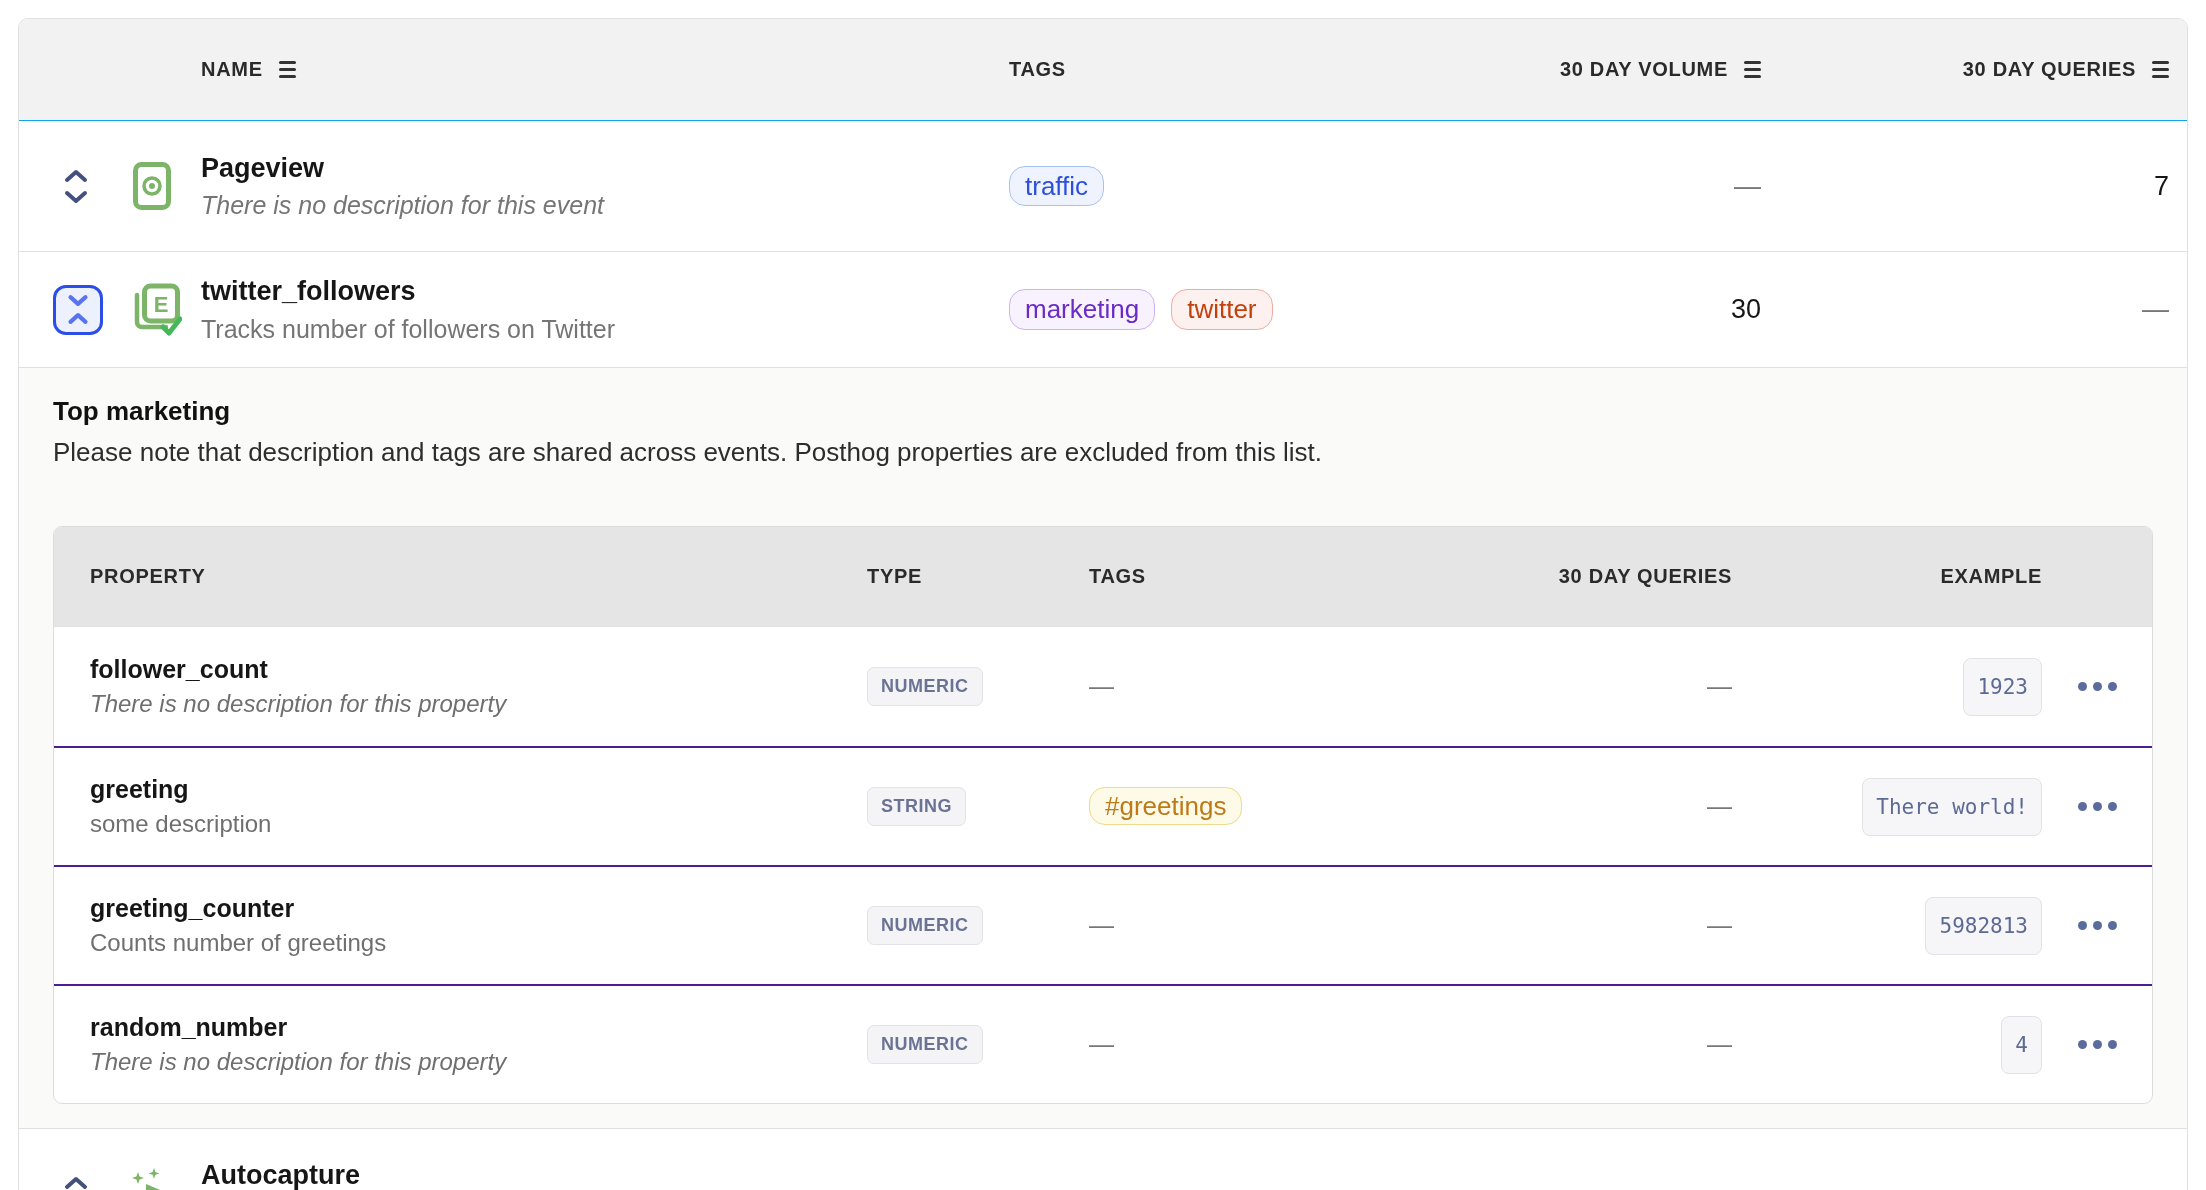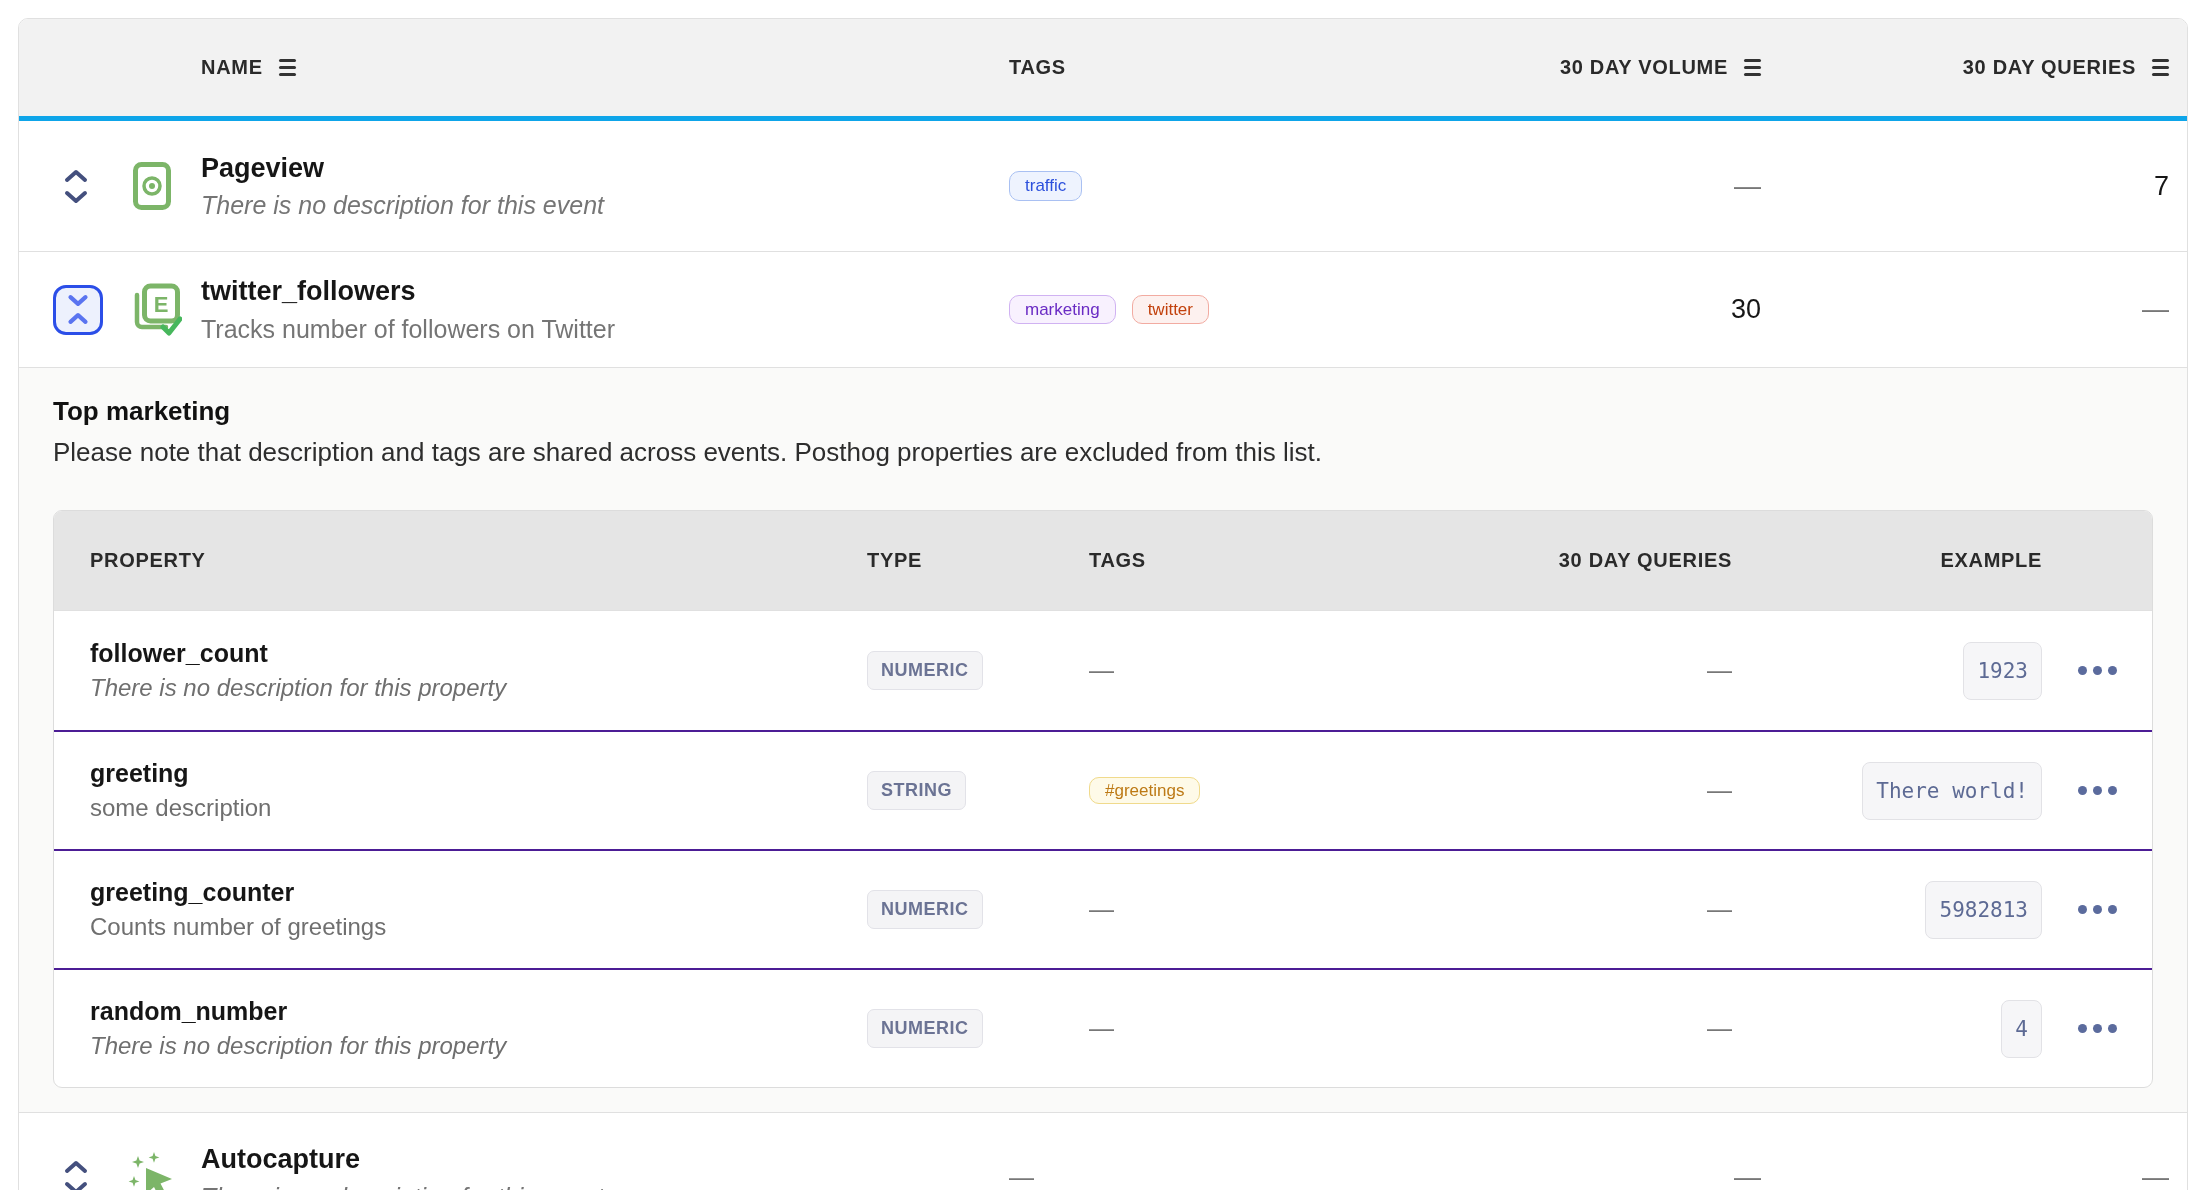--- a/index.html
+++ b/index.html
@@ -13,41 +13,41 @@
     background:#ffffff; border:1px solid #e0e0e0; border-radius:10px;
     overflow:hidden;
   }
   
   .erow {
     display:grid;
     grid-template-columns:182px 808px 420px 332px 408px;
     align-items:center;
     padding-right:20px;
   }
-  .thead { background:#f2f2f2; height:102px; border-bottom:5px solid #0ea5e9; }
+  .thead { background:#f2f2f2; height:102px; border-bottom:1px solid #0ea5e9; }
   .h-label {
     font-size:20px; font-weight:700; letter-spacing:0.7px; color:#2a2a2a;
     display:flex; align-items:center; gap:16px;
   }
   .h-right { justify-content:flex-end; }
   .sort-icon { display:inline-flex; flex-direction:column; gap:4px; }
   .sort-icon i { display:block; width:17px; height:3px; background:#333; border-radius:1.5px; }
 
   .row-pageview { height:130px; }
   .row-twitter  { height:116px; border-top:1px solid #e0e0e0; }
   .row-auto     { height:130px; border-top:1px solid #e0e0e0; }
 
   .cell-icons { display:flex; align-items:center; padding-left:34px; gap:24px; }
 
   .name { font-size:27px; font-weight:700; color:#161616; line-height:1.25; }
   .desc { font-size:25px; color:#757575; margin-top:5px; line-height:1.2; }
   .italic { font-style:italic; }
 
   .tags-cell { display:flex; gap:16px; align-items:center; }
-  .tag { font-size:17px; padding:3px 15px; border-radius:10px; border:1.5px solid; line-height:1.25; }
+  .tag { font-size:26px; padding:3px 15px; border-radius:16px; border:1.5px solid; line-height:1.25; }
   .tag-blue   { color:#2c50dc; background:#eef3fe; border-color:#a9c0f2; }
   .tag-purple { color:#6a2cc4; background:#f8f1fe; border-color:#d0b2f2; }
   .tag-red    { color:#c2410c; background:#fdf1ef; border-color:#f2aba1; }
   .tag-gold   { color:#bd7a16; background:#fefae8; border-color:#f0da8c; }
 
   .num-cell { text-align:right; font-size:27px; color:#161616; }
   .dash { color:#777777; }
 
   
   .expander {
@@ -59,21 +59,21 @@
     width:50px; height:50px; flex:0 0 50px;
     border:3.5px solid #2b4ee8; background:#edf1fd; border-radius:13px;
     display:flex; flex-direction:column; align-items:center; justify-content:center; gap:3px;
     cursor:pointer;
   }
   .icon-slot { width:58px; display:flex; justify-content:center; }
 
   
   .panel { background:#fafaf9; border-top:1px solid #e0e0e0; padding:28px 34px 24px 34px; }
   .panel-title { font-size:26px; font-weight:700; color:#111; }
-  .panel-note  { font-size:26px; color:#2d2d2d; margin-top:10px; margin-bottom:42px; }
+  .panel-note  { font-size:26px; color:#2d2d2d; margin-top:10px; margin-bottom:58px; }
 
   .ptable { background:#ffffff; border:1px solid #dcdcdc; border-radius:9px; overflow:hidden; }
   .prow {
     display:grid;
     grid-template-columns:777px 222px 420px 223px 310px 1fr;
     align-items:center; padding-left:36px;
   }
   .pthead { background:#e5e5e5; height:100px; border-bottom:1px solid #e0e0e0; }
   .pr { height:119px; }
   .pr + .pr { border-top:2px solid #4c1d95; }

